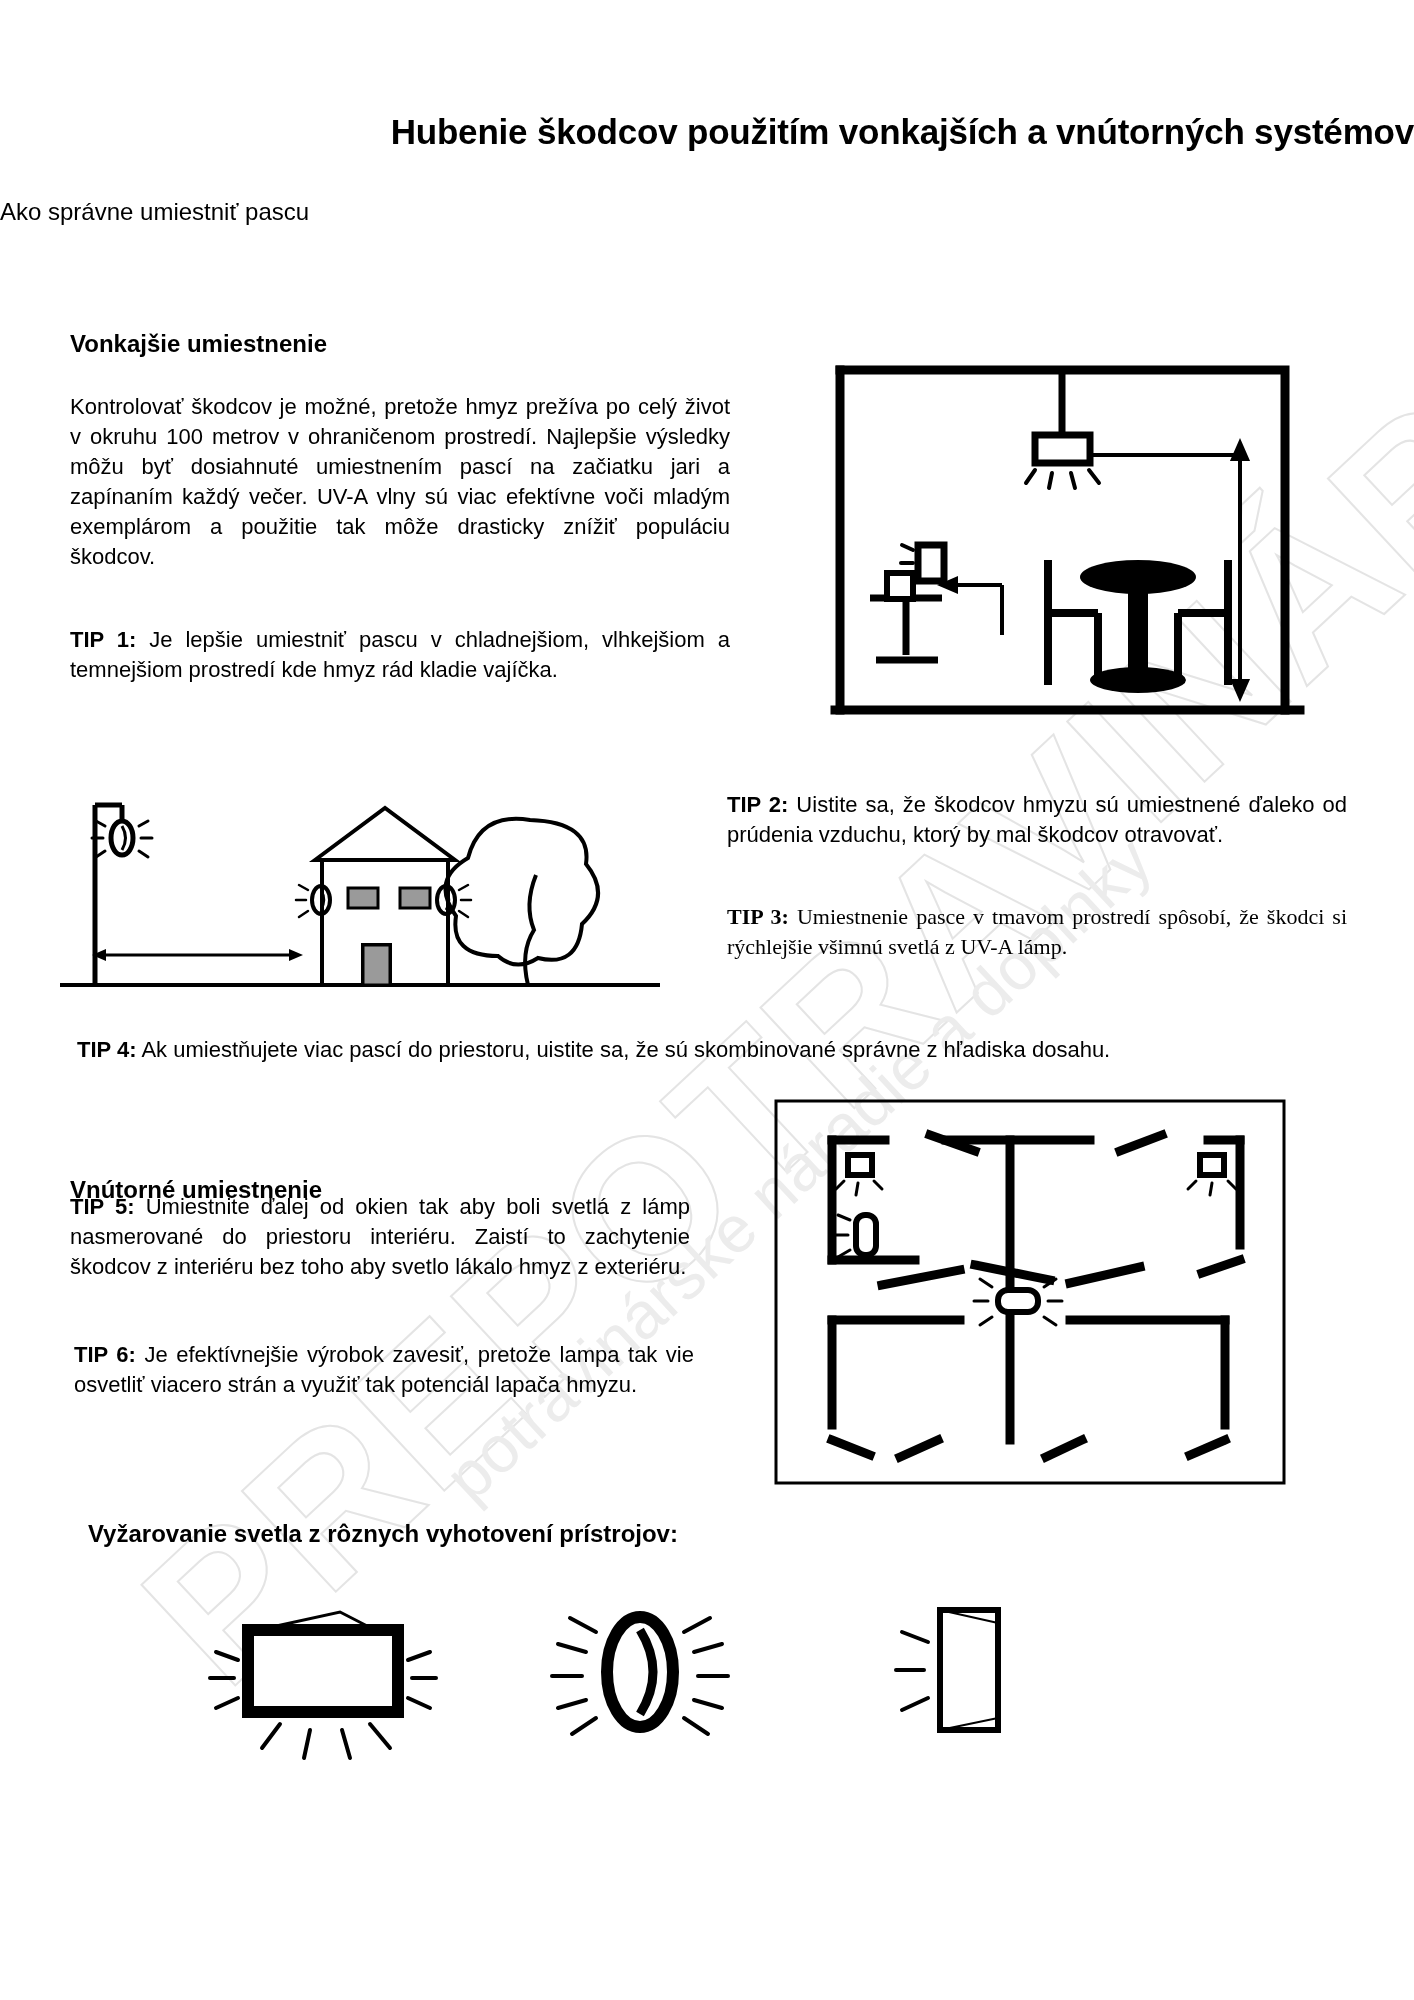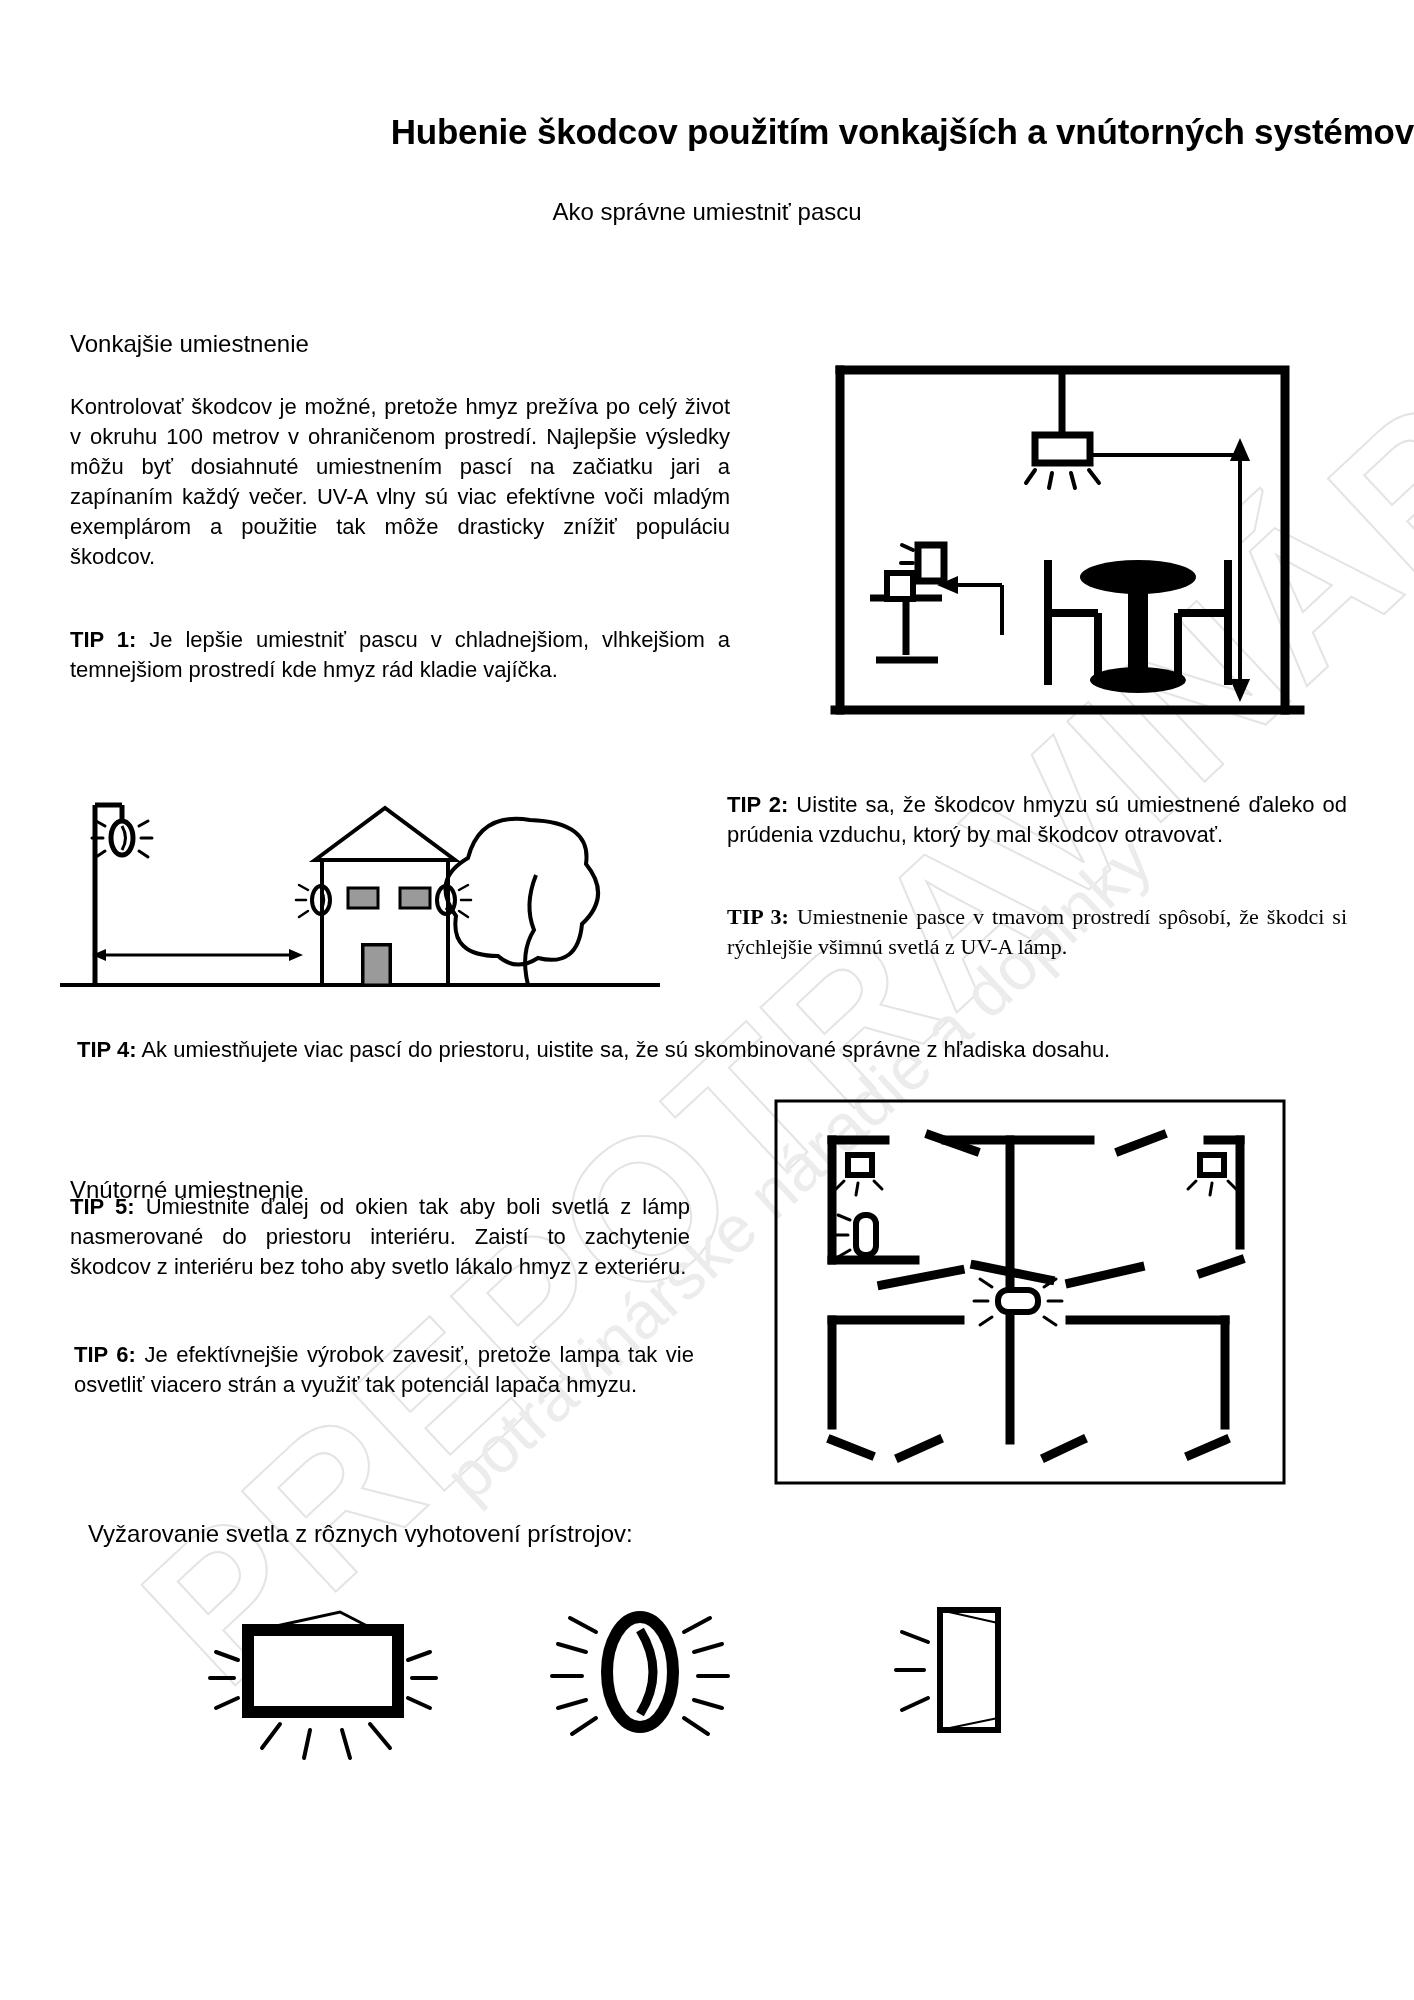--- a/index.html
+++ b/index.html
@@ -69,28 +69,27 @@
     font-size: 35px;
     font-weight: bold;
     margin: 0;
     letter-spacing: -0.2px;
   }
   .subtitle {
     position: absolute;
     left: 0;
     right: 0;
     top: 198px;
-    text-align: center;
     font-size: 24px;
   }
 
   .sec-head {
     position: absolute;
     font-size: 24px;
-    font-weight: normal;
+    font-weight: bold;
   }
   .sec-head.outdoor { left: 70px; top: 330px; }
   .sec-head.indoor  { left: 70px; top: 1176px; }
   .sec-head.radiate { left: 88px; top: 1520px; }
 
   .para {
     position: absolute;
     font-size: 22px;
     line-height: 30px;
     text-align: justify;

